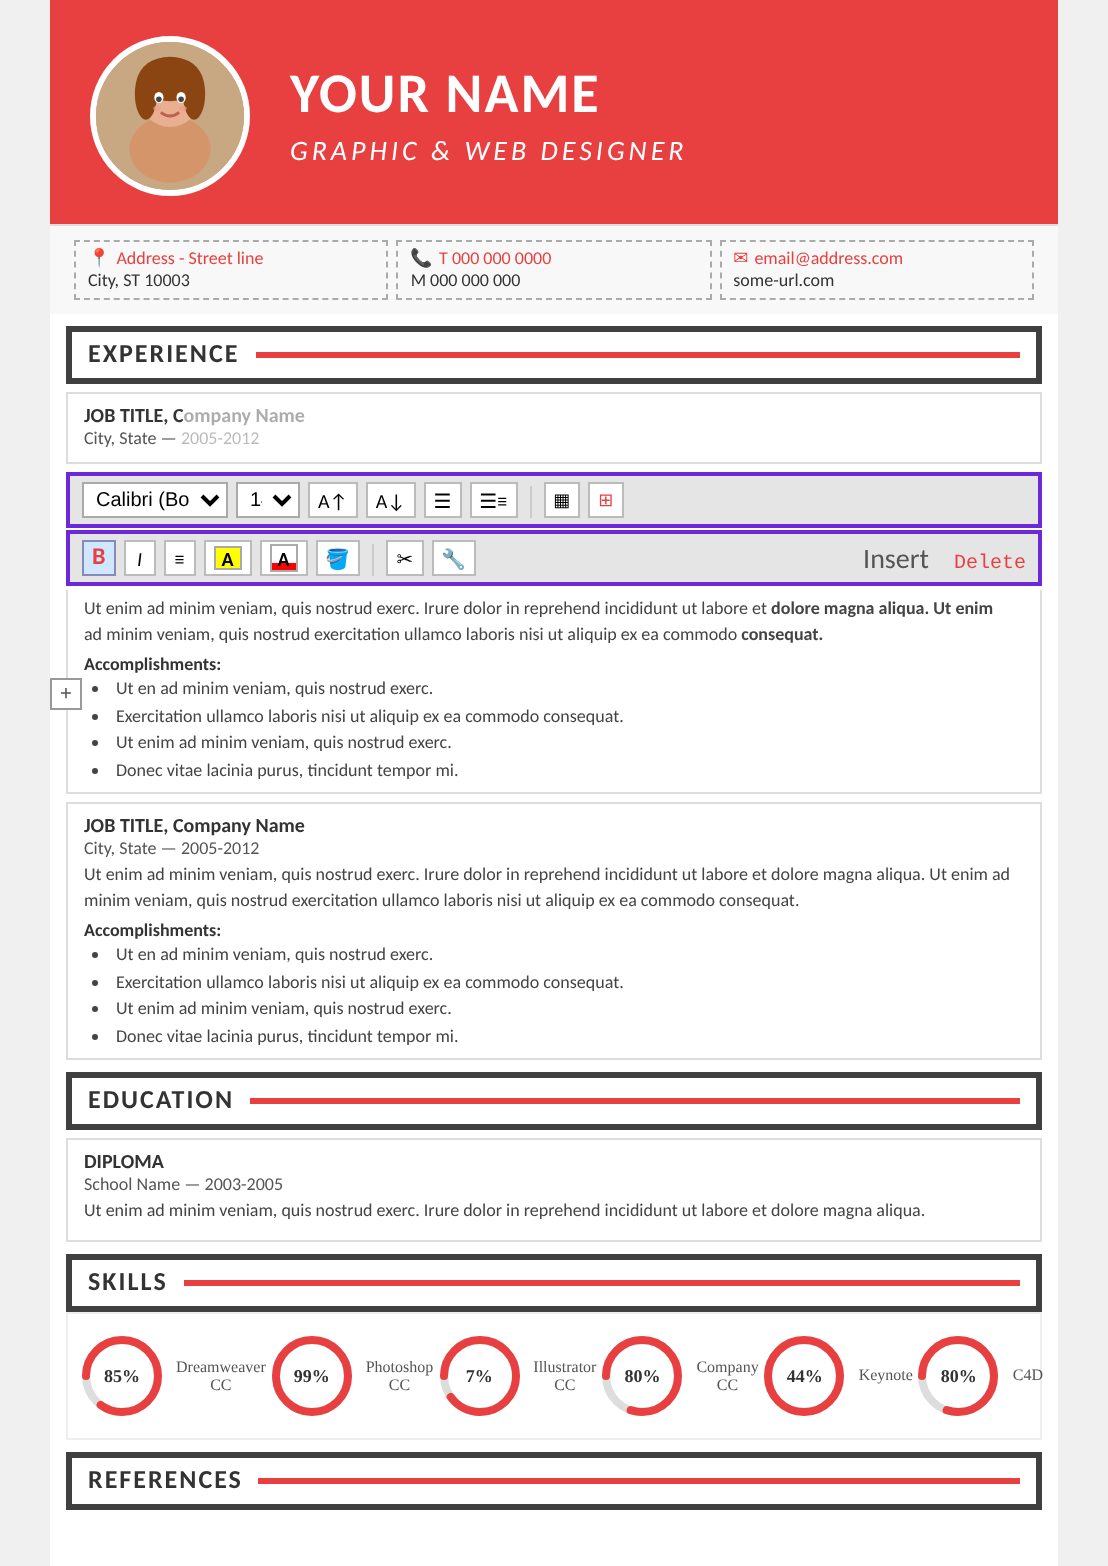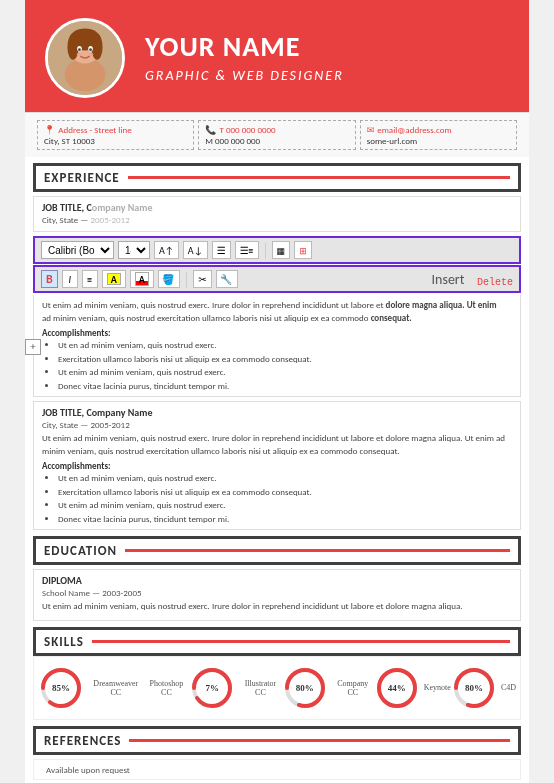--- a/index.html
+++ b/index.html
@@ -449,20 +449,27 @@
     <div class="skill-circle">
       <svg width="46" height="46" viewBox="0 0 46 46">
         <circle cx="23" cy="23" r="18" fill="none" stroke="#ddd" stroke-width="4"></circle>
         <circle cx="23" cy="23" r="18" fill="none" stroke="#e84040" stroke-width="4" stroke-dasharray="113.09733552923255" stroke-dashoffset="16.964600329384886" stroke-linecap="round" style="transform:rotate(-90deg);transform-origin:23px 23px;"></circle>
       </svg>
       <div class="pct-text">85%</div>
     </div>
     <div class="skill-name">Dreamweaver CC</div>
   </div>
         <div class="skill-item">
+    <div class="skill-circle">
+      <svg width="46" height="46" viewBox="0 0 46 46">
+        <circle cx="23" cy="23" r="18" fill="none" stroke="#ddd" stroke-width="4"></circle>
+        <circle cx="23" cy="23" r="18" fill="none" stroke="#e84040" stroke-width="4" stroke-dasharray="113.09733552923255" stroke-dashoffset="1.1309733552923265" stroke-linecap="round" style="transform:rotate(-90deg);transform-origin:23px 23px;"></circle>
+      </svg>
+      <div class="pct-text">99%</div>
+    </div>
     <div class="skill-name">Photoshop CC</div>
   </div>
         <div class="skill-item">
     <div class="skill-circle">
       <svg width="46" height="46" viewBox="0 0 46 46">
         <circle cx="23" cy="23" r="18" fill="none" stroke="#ddd" stroke-width="4"></circle>
         <circle cx="23" cy="23" r="18" fill="none" stroke="#e84040" stroke-width="4" stroke-dasharray="113.09733552923255" stroke-dashoffset="11.309733552923253" stroke-linecap="round" style="transform:rotate(-90deg);transform-origin:23px 23px;"></circle>
       </svg>
       <div class="pct-text">7%</div>
     </div>
@@ -499,18 +506,15 @@
     <div class="skill-name">C4D</div>
   </div>
       </div>
   </div>
 
   <div class="section-wrap">
     <div class="section-header">
       <span class="section-title">REFERENCES</span>
       <div class="section-line"></div>
     </div>
-    <div class="ref-body">
-      <span>Available upon request</span>
-    </div>
   </div>
 
 </div>
 
 </body></html>

